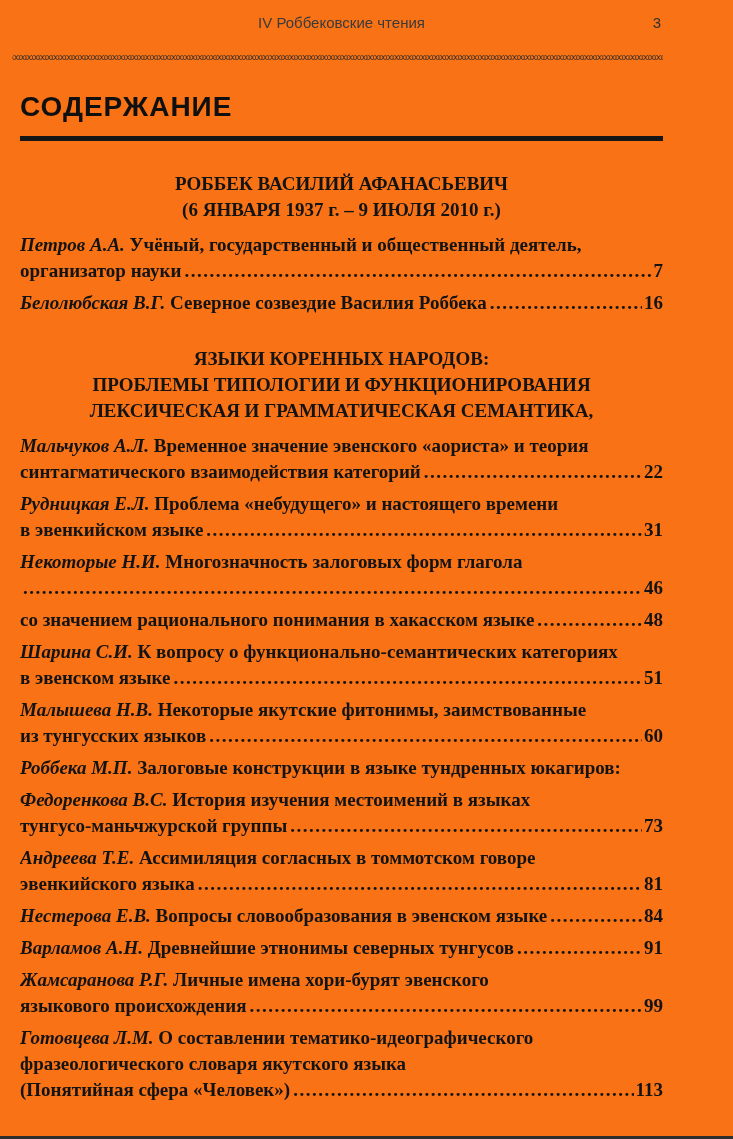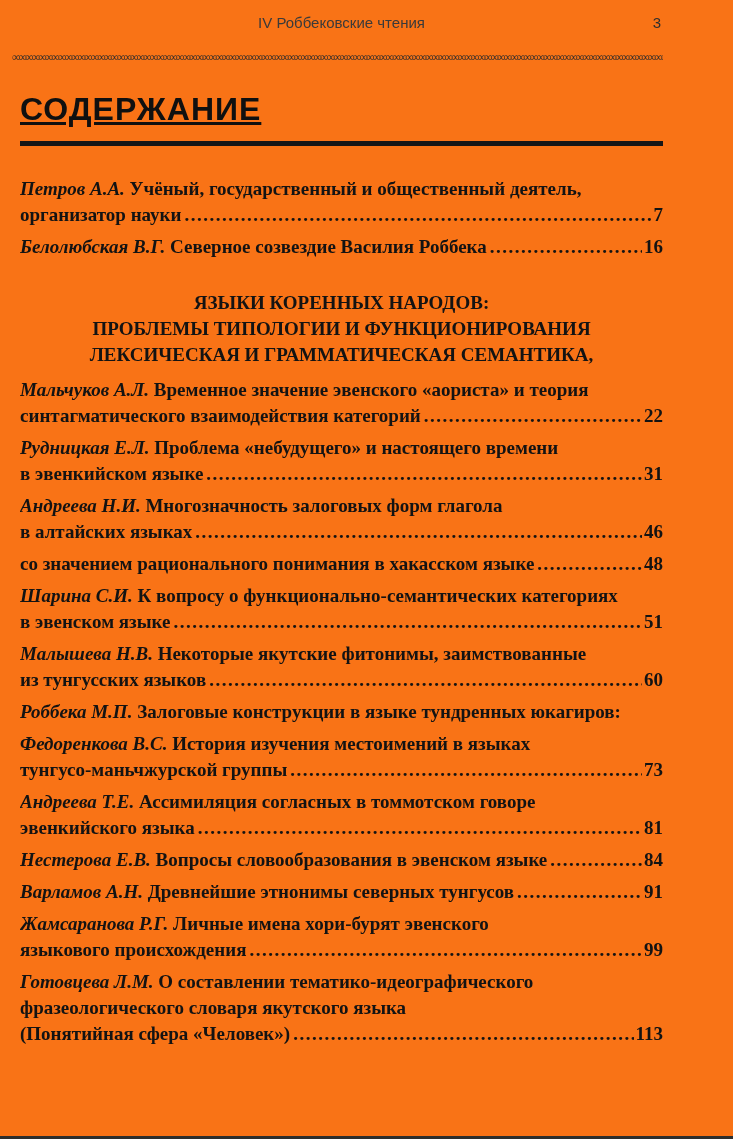--- a/index.html
+++ b/index.html
@@ -52,24 +52,23 @@
     margin-left: -8px;
   }
   .ornament::after {
     content: "∞∞∞∞∞∞∞∞∞∞∞∞∞∞∞∞∞∞∞∞∞∞∞∞∞∞∞∞∞∞∞∞∞∞∞∞∞∞∞∞∞∞∞∞∞∞∞∞∞∞∞∞∞∞∞∞∞∞∞∞∞∞∞∞∞∞∞∞∞∞∞∞∞∞∞∞∞∞∞∞∞∞∞∞∞∞∞∞∞∞∞∞∞∞∞∞∞∞∞∞∞∞∞∞∞∞∞∞∞∞";
   }
   
   .contents-title {
     margin-top: 26px;
     font-family: "Liberation Sans", sans-serif;
     font-weight: 700;
-    font-size: 32px;
+    font-size: 28px;
     letter-spacing: 1px;
     color: #101010;
-    text-decoration: underline;
   }
   .heading-rule {
     margin-top: 13px;
     height: 5px;
     background: #161616;
   }
   
   .toc {
     font-family: "Liberation Serif", serif;
     font-weight: 700;
@@ -115,20 +114,24 @@
   </div>
 
   <div class="ornament"></div>
 
   <div class="contents-title">СОДЕРЖАНИЕ</div>
 
   <div class="heading-rule"></div>
 
   <div class="toc">
   <div class="section">
+    <div class="section-heading">
+          <div>РОББЕК ВАСИЛИЙ АФАНАСЬЕВИЧ</div>
+          <div>(6 ЯНВАРЯ 1937 г. – 9 ИЮЛЯ 2010 г.)</div>
+        </div>
     <div class="section-entries">
           <div class="entry">
             <div class="entry-line"><span class="author">Петров А.А. </span>Учёный, государственный и общественный деятель,</div>
             <div class="entry-line last">
               <span class="entry-text">организатор науки</span>
               <span class="dots"></span>
               <span class="pagenum">7</span>
             </div>
           </div>
           <div class="entry">
@@ -158,23 +161,22 @@
           </div>
           <div class="entry">
             <div class="entry-line"><span class="author">Рудницкая Е.Л. </span>Проблема «небудущего» и настоящего времени</div>
             <div class="entry-line last">
               <span class="entry-text">в эвенкийском языке</span>
               <span class="dots"></span>
               <span class="pagenum">31</span>
             </div>
           </div>
           <div class="entry">
-            <div class="entry-line"><span class="author">Андреева Н.И. </span>Многозначность залоговых форм глагола</div>
-            <div class="entry-line last">
-              <span class="entry-text">в алтайских языках</span>
+            <div class="entry-line"><span class="author">Некоторые Н.И. </span>Многозначность залоговых форм глагола</div>
+            <div class="entry-line last">
               <span class="dots"></span>
               <span class="pagenum">46</span>
             </div>
           </div>
           <div class="entry">
             <div class="entry-line last">
               <span class="entry-text">со значением рационального понимания в хакасском языке</span>
               <span class="dots"></span>
               <span class="pagenum">48</span>
             </div>

